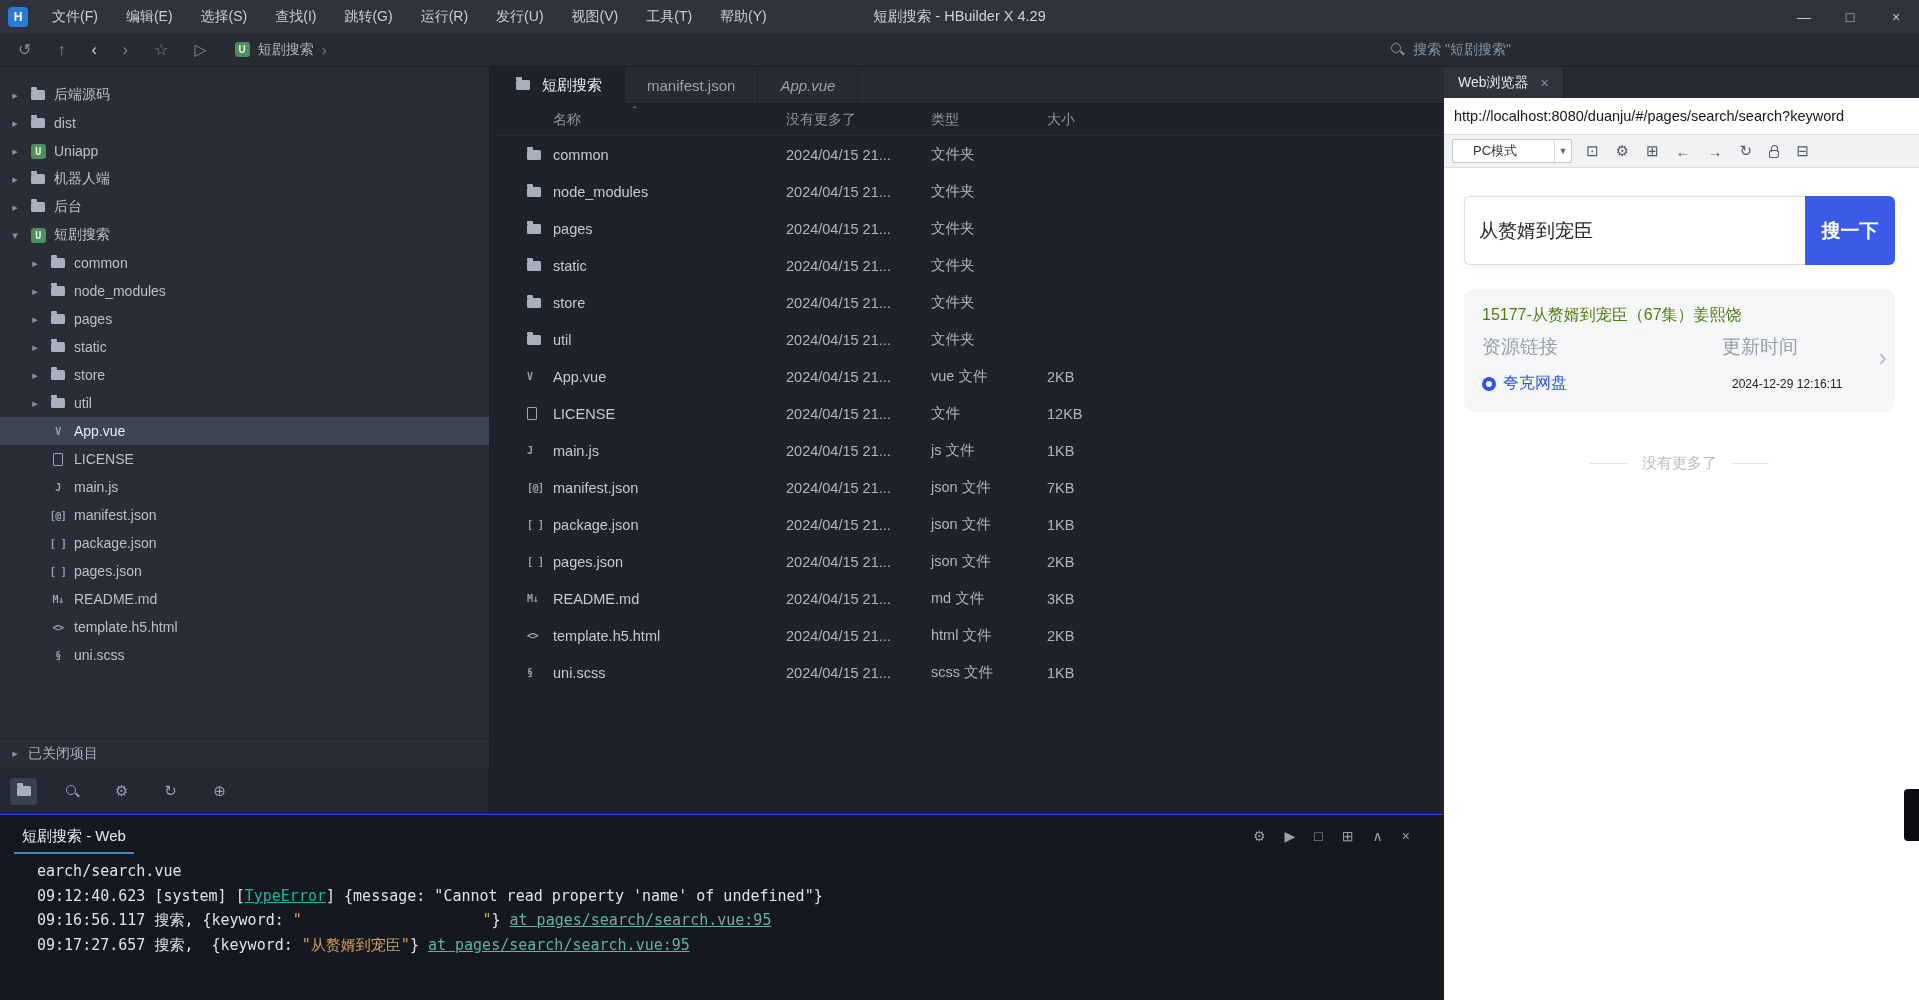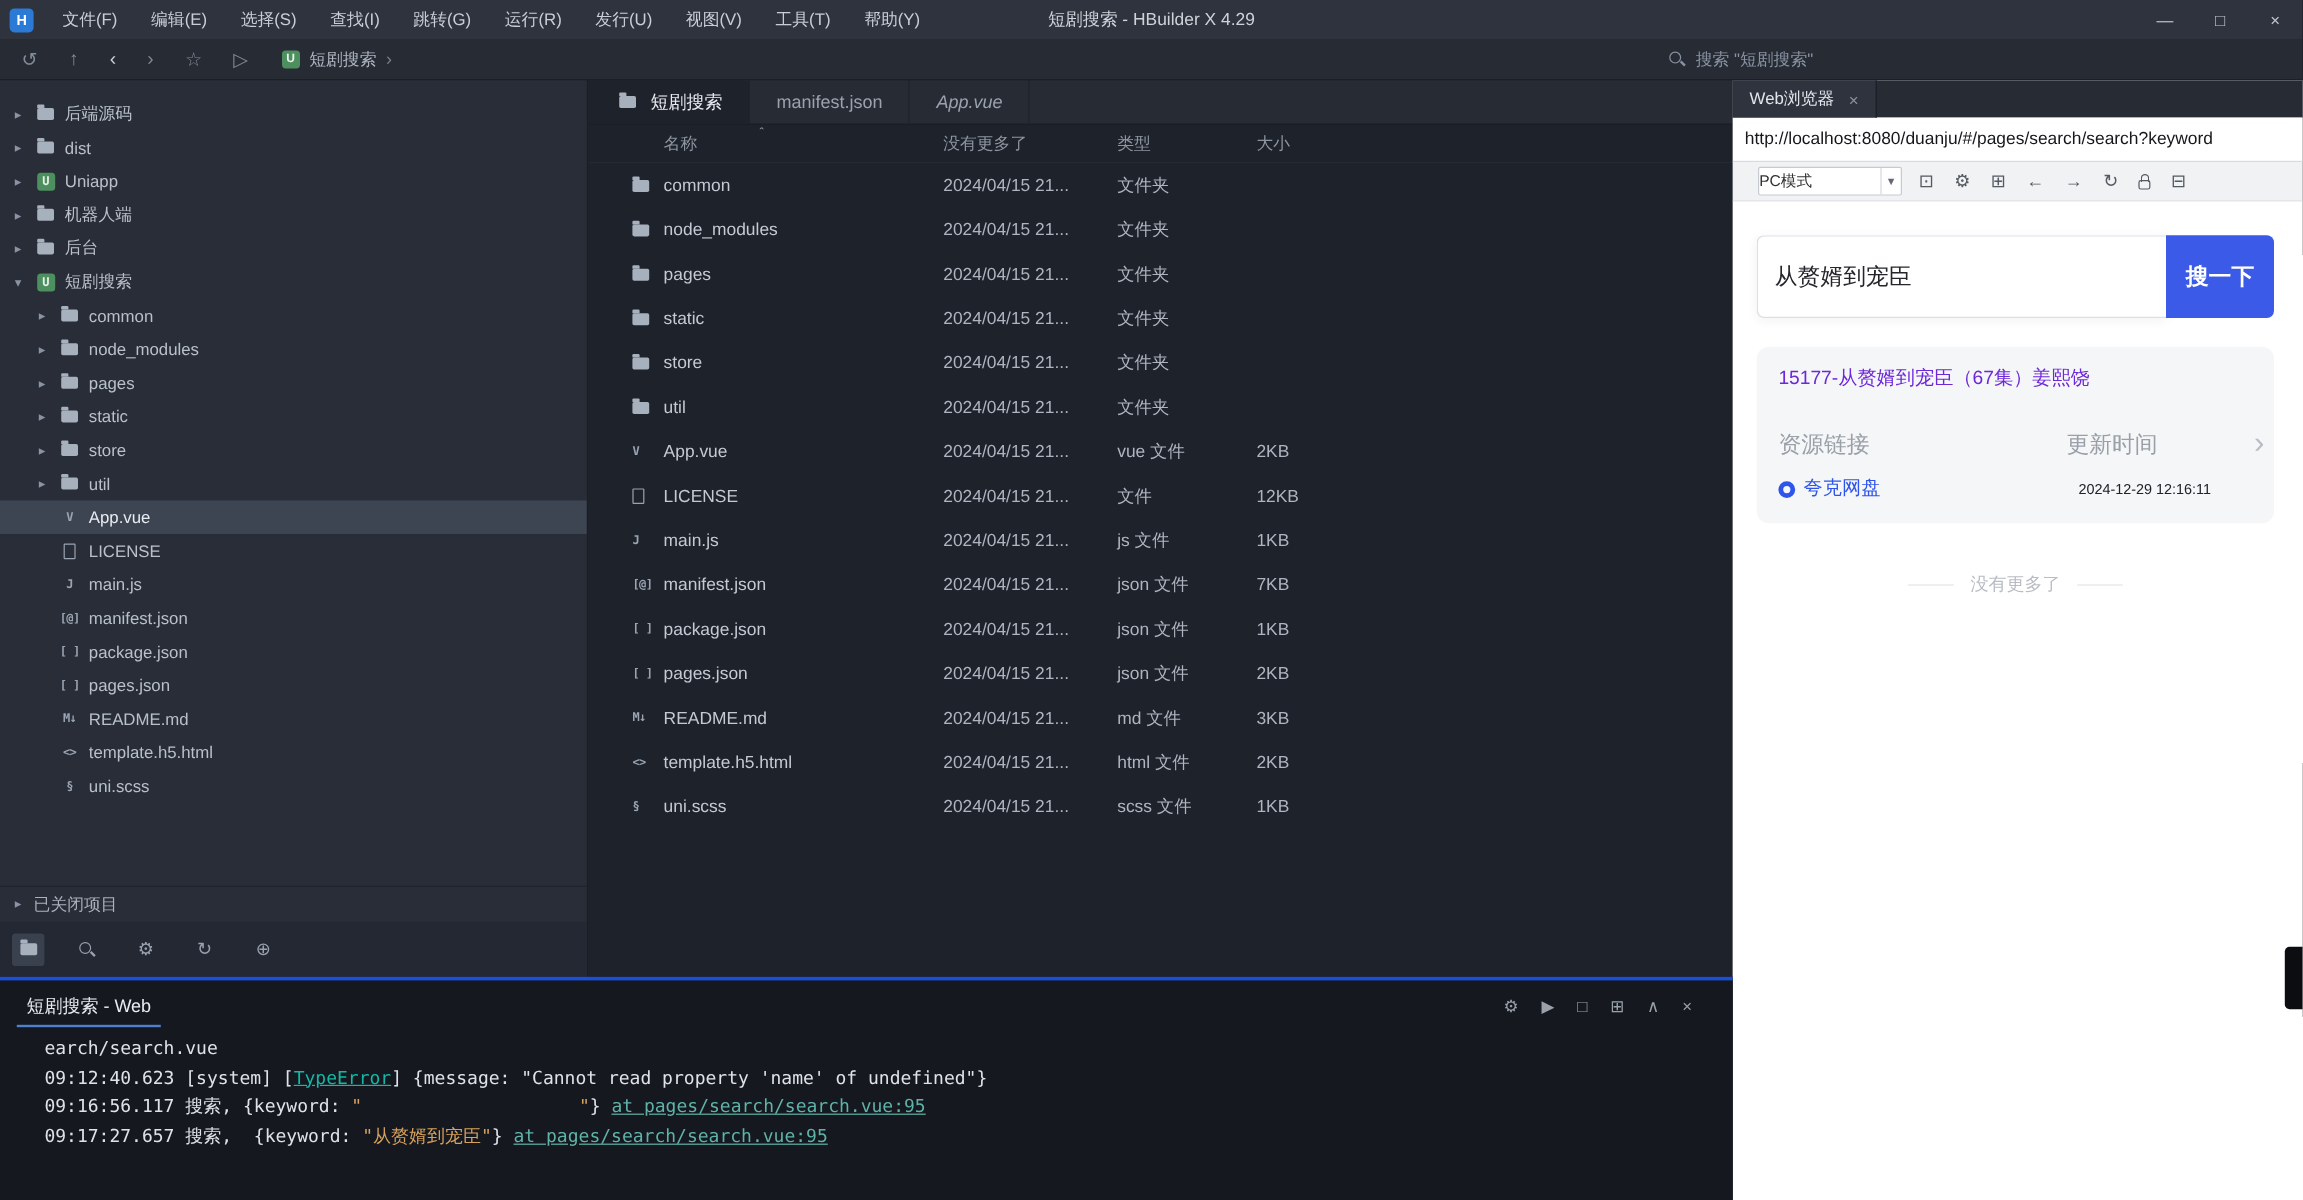--- a/index.html
+++ b/index.html
@@ -75,49 +75,49 @@
   
   .browser{position:absolute;top:67px;left:1444px;right:0;bottom:0;background:#fff;}
   .b-tabbar{height:31px;background:#262b34;display:flex;}
   .b-tab{height:100%;display:flex;align-items:center;gap:12px;padding:0 14px;background:#2e333d;
          color:#e2e6ec;font-size:14px;border-right:1px solid #1a1e25;}
   .b-close{color:#8a93a0;font-size:14px;}
   .urlbar{height:37px;background:#fff;border-bottom:1px solid #d8dade;display:flex;align-items:center;
           padding:0 10px;font-size:14.5px;color:#15171a;white-space:nowrap;overflow:hidden;}
   .b-controls{height:33px;background:#f1f2f4;border-bottom:1px solid #dcdee2;display:flex;align-items:center;padding:0 8px;gap:14px;}
   .mode-select{height:24px;background:#fff;border:1px solid #c6cad2;border-radius:2px;display:flex;align-items:center;
-               font-size:13px;color:#333;padding-left:0;width:120px;justify-content:space-between;margin-left:13px;}
+               font-size:13px;color:#333;padding-left:20px;width:120px;justify-content:space-between;}
   .mode-select .dd{width:17px;color:#667;font-size:9px;border-left:1px solid #d5d8dd;height:100%;
                    display:flex;align-items:center;justify-content:center;}
   .b-icons{display:flex;gap:17px;align-items:center;}
   .b-icon{color:#555a62;font-size:15px;display:inline-flex;align-items:center;}
   .lock{width:10px;height:8px;border:1.5px solid #555a62;border-radius:2px;position:relative;margin-top:5px;display:inline-block;}
   .lock::before{content:"";position:absolute;top:-6px;left:1px;width:5px;height:6px;border:1.5px solid #555a62;
                 border-bottom:none;border-radius:4px 4px 0 0;}
 
   .viewport{position:absolute;top:101px;bottom:0;left:0;right:0;background:#fff;overflow:hidden;}
   .searchrow{margin:28px 24px 0 20px;display:flex;height:69px;}
   .pg-input{flex:1;border:1px solid #dcdfe6;border-right:none;border-radius:6px 0 0 6px;display:flex;align-items:center;
             padding-left:14px;font-size:19px;color:#24262b;background:#fff;box-shadow:0 2px 10px rgba(0,0,0,0.05);}
   .pg-btn{width:90px;background:#3c5ae8;color:#fff;border:none;border-radius:0 6px 6px 0;font-size:19px;
           font-weight:bold;font-family:inherit;cursor:pointer;}
   .card{position:relative;margin:24px 24px 0 20px;background:#f5f6f8;border-radius:10px;padding:16px 18px 18px;}
-  .card-title{font-size:16px;color:#6d28d9;margin-bottom:32px;}
+  .card-title{font-size:16px;color:#4d7c0f;margin-bottom:8px;}
   .card-grid{display:grid;grid-template-columns:240px 1fr;row-gap:13px;padding-right:26px;align-items:center;}
   .gray{color:#9aa0a8;font-size:19px;}
   .linkrow{color:#2f54eb;font-size:16px;display:flex;align-items:center;gap:7px;}
   .qdot{width:14px;height:14px;border-radius:50%;border:4px solid #2f54eb;display:inline-block;flex:none;}
   .timeval{color:#202227;font-size:12px;margin-left:10px;}
   .card-chevron{position:absolute;right:8px;top:50%;transform:translateY(-30%);color:#b8bcc4;font-size:26px;font-weight:300;}
   .no-more{margin:42px 24px 0 20px;display:flex;align-items:center;justify-content:center;gap:14px;color:#b9bdc3;font-size:15px;}
   .no-more::before,.no-more::after{content:"";width:38px;height:1px;background:#e2e4e8;}
   .edge-badge{position:absolute;right:0;top:722px;width:15px;height:52px;background:#0b0d11;border-radius:4px 0 0 4px;}
 
   
-  .console{position:absolute;left:0;bottom:0;width:1444px;height:186px;background:#15181f;border-top:3px solid #1d4ed8;}
+  .console{position:absolute;left:0;bottom:0;width:1444px;height:186px;background:#15181f;border-top:1px solid #1d4ed8;}
   .c-header{height:42px;display:flex;align-items:center;padding:0 14px;position:relative;}
   .c-tab{color:#e8ebf1;font-size:15px;padding:11px 8px;position:relative;}
   .c-tab::after{content:"";position:absolute;left:0;right:0;bottom:3px;height:2px;background:#4f7fd0;}
   .c-icons{margin-left:auto;display:flex;gap:19px;color:#99a1ab;font-size:14px;padding-right:20px;}
   .c-body{padding:2px 0 0 37px;font-family:"DejaVu Sans Mono",monospace;font-size:15px;color:#dfe3e9;}
   .c-line{white-space:pre;line-height:24.5px;}
   .c-plain{color:#dfe3e9;}
   .c-string{color:#d7a05c;}
   .c-link{color:#5fb3a8;text-decoration:underline;}
   .c-error-link{color:#14b8a6;text-decoration:underline;}

